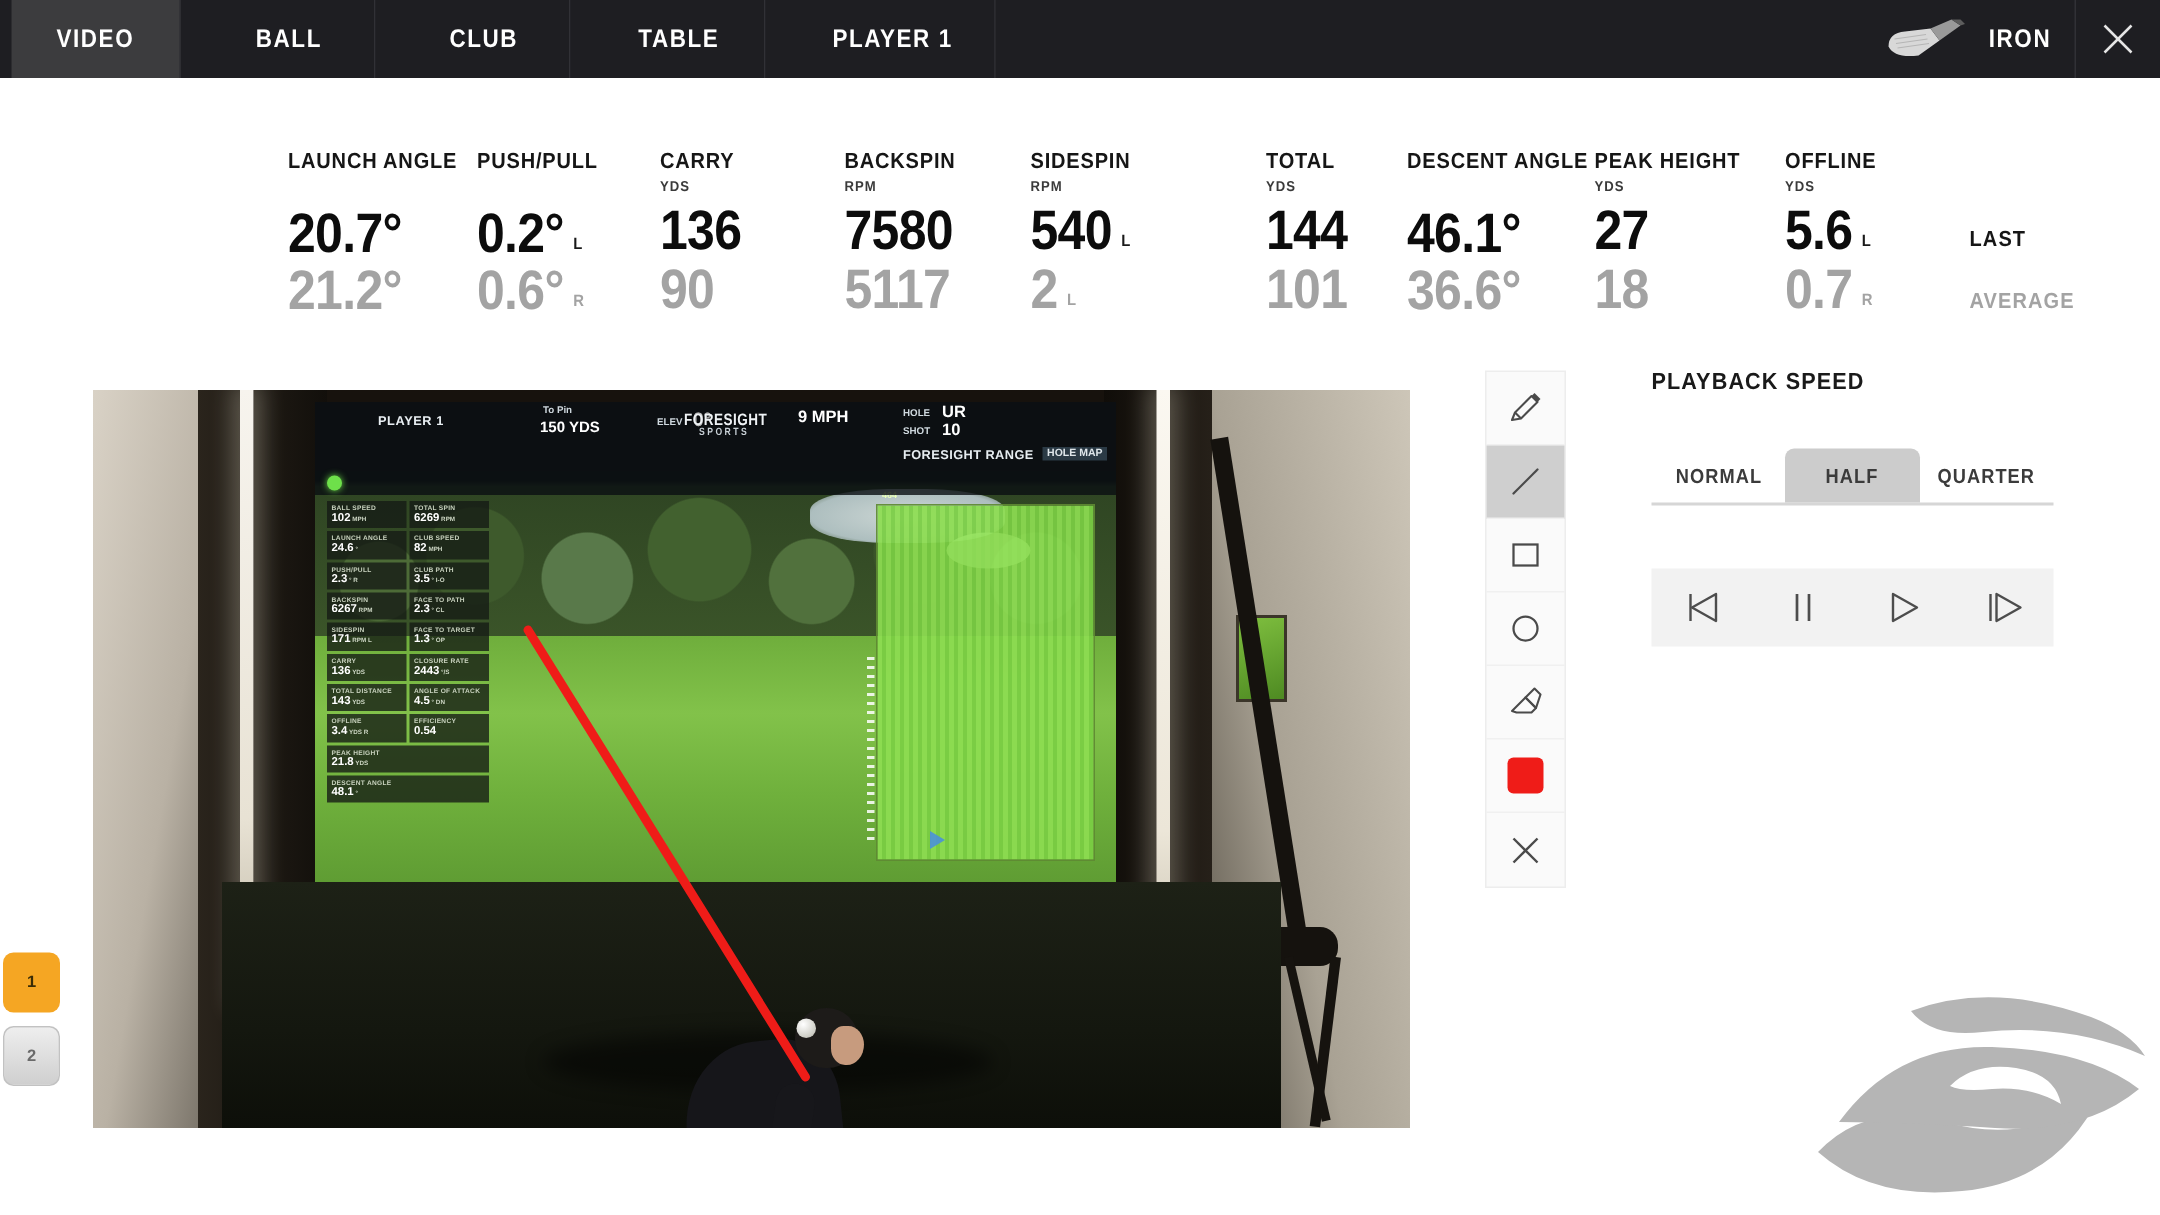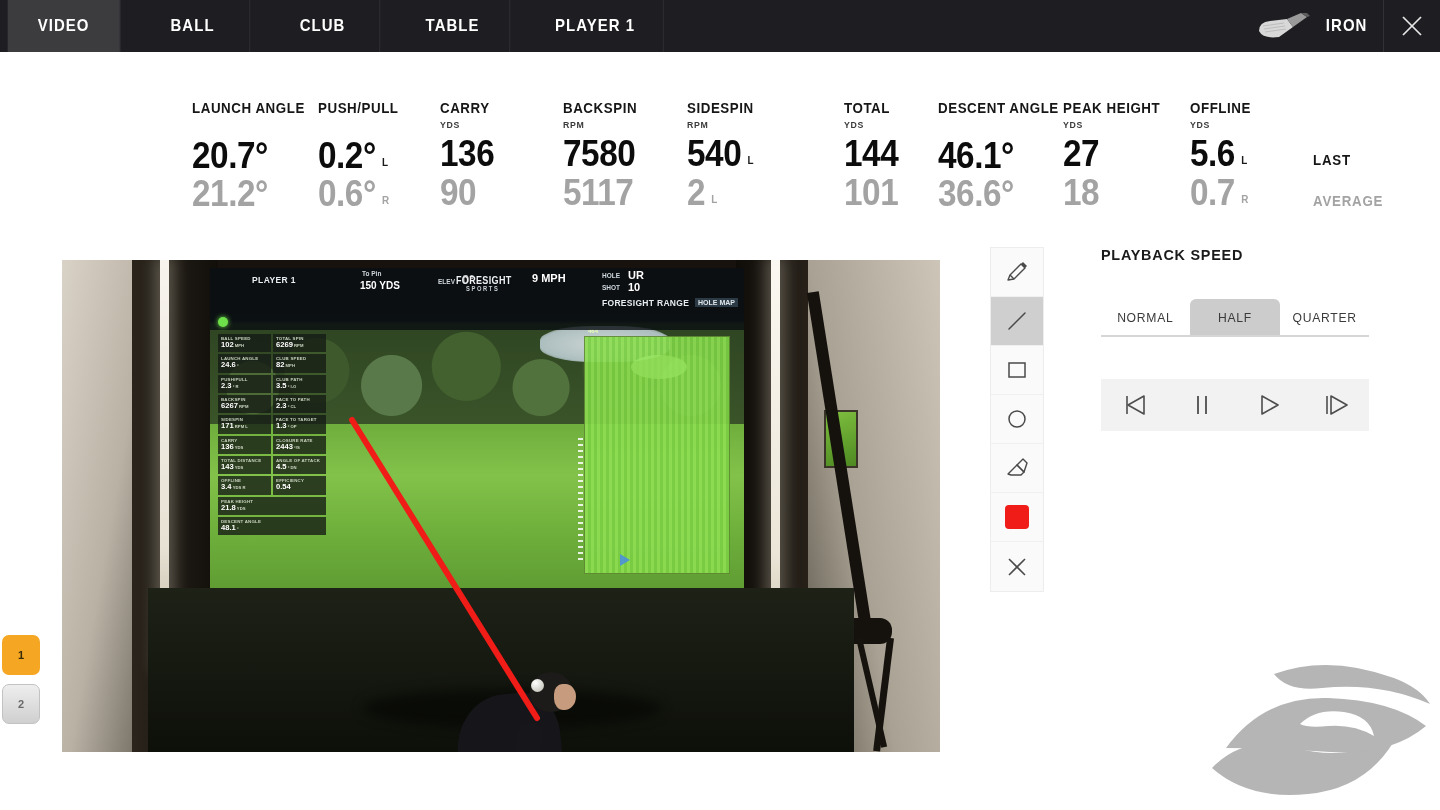--- a/index.html
+++ b/index.html
@@ -409,21 +409,21 @@
     transform: scaleX(0.93); transform-origin: left center;
   }
   .pb-speed {
     position: absolute; left: 1101px; top: 299px;
     width: 268px; height: 38px;
     border-bottom: 2px solid #d6d6d6;
     display: flex; align-items: stretch;
   }
   .pb-seg {
     flex: 1; display: flex; align-items: center; justify-content: center;
-    font-size: 13.5px; font-weight: normal; color: #3b3b3b; letter-spacing: 0.8px;
+    font-size: 13.5px; font-weight: bold; color: #3b3b3b; letter-spacing: 0.8px;
     font-family: "Liberation Sans Narrow", "Liberation Sans", sans-serif;
     cursor: pointer; user-select: none;
   }
   .pb-seg span { transform: scaleX(0.9); display: block; }
   .pb-seg.active { background: #cccccc; border-radius: 6px 6px 0 0; }
 
   .pb-controls {
     position: absolute; left: 1101px; top: 379px;
     width: 268px; height: 52px;
     background: #f2f2f2;

